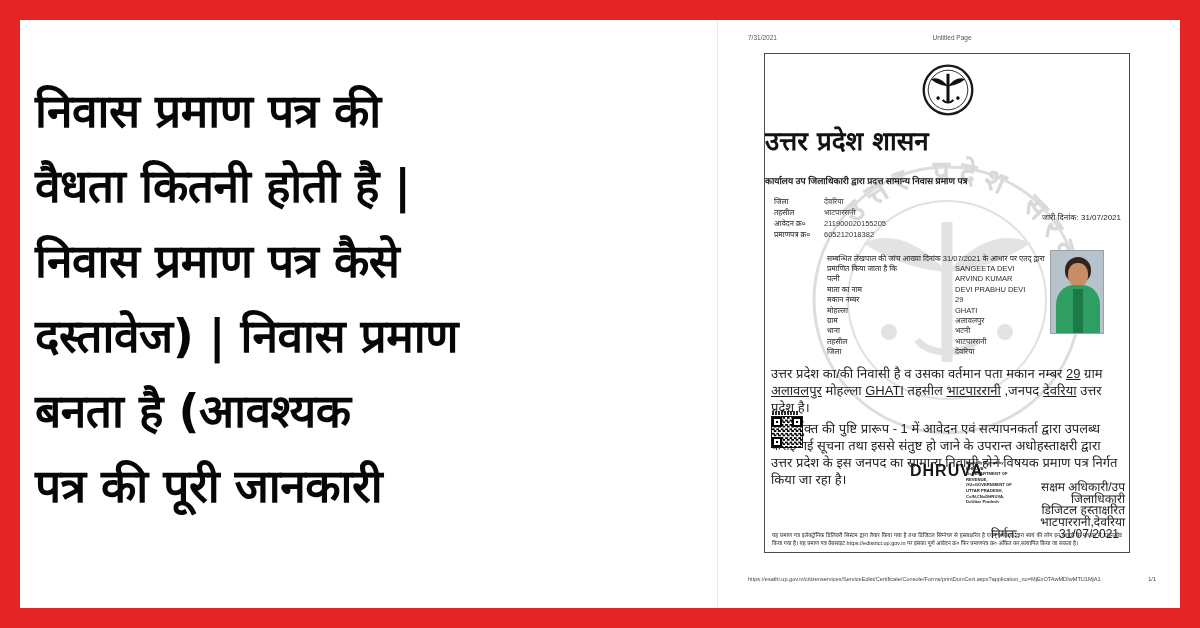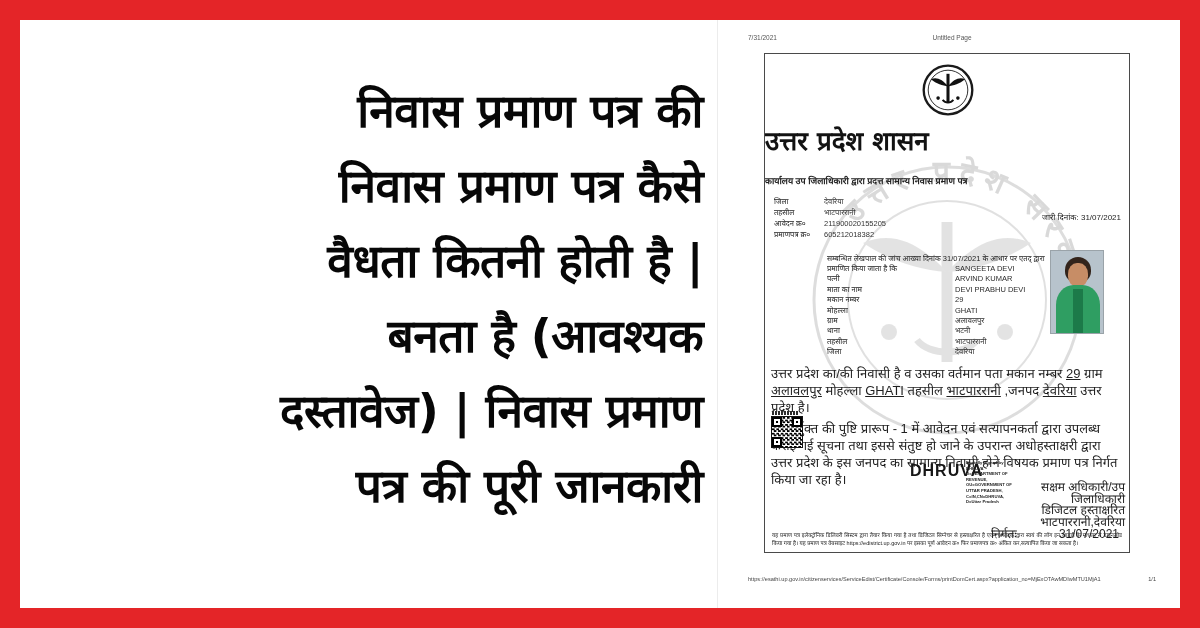--- a/index.html
+++ b/index.html
@@ -2,21 +2,21 @@
 <html><head>
 <meta charset="utf-8">
 <style>
   *{box-sizing:border-box;margin:0;padding:0}
   html,body{width:1200px;height:628px;overflow:hidden}
   body{font-family:"Liberation Sans","DejaVu Sans",sans-serif}
   .frame{position:relative;width:1200px;height:628px;background:#e42528}
   .inner{position:absolute;inset:20px;background:#ffffff}
 
   
-  .headline{position:absolute;left:15px;top:54px;width:668px;text-align:right;color:#070707}
+  .headline{position:absolute;left:15px;top:54px;width:668px;text-align:left;color:#070707}
   .headline-line{font-family:"DejaVu Sans","Liberation Sans",sans-serif;font-weight:800;font-size:46px;line-height:75px;letter-spacing:-.5px;white-space:nowrap}
 
   
   .page{position:absolute;left:697px;top:0;width:463px;height:588px;background:#fff;border-left:1px solid #ececec}
   .print-header{position:absolute;left:30px;right:24px;top:14px;height:10px;font-size:6.5px;color:#555}
   .print-header .ph-date{position:absolute;left:0;top:0}
   .print-header .ph-title{position:absolute;left:50%;transform:translateX(-50%);top:0}
   .page-footer{position:absolute;left:30px;right:24px;top:556px;display:flex;justify-content:space-between;font-size:5.6px;color:#444;white-space:nowrap}
 
   
@@ -64,24 +64,24 @@
   .footer-note{position:absolute;left:7px;right:7px;top:477px;font-size:5.5px;line-height:8.2px;color:#222;text-align:justify}
 </style>
 </head>
 <body>
 
 <div class="frame">
   <div class="inner">
 
     <div class="headline">
         <div class="headline-line">निवास प्रमाण पत्र की</div>
+        <div class="headline-line">वैधता कितनी होती है |</div>
         <div class="headline-line">निवास प्रमाण पत्र कैसे</div>
-        <div class="headline-line">वैधता कितनी होती है |</div>
+        <div class="headline-line">दस्तावेज) | निवास प्रमाण</div>
         <div class="headline-line">बनता है (आवश्यक</div>
-        <div class="headline-line">दस्तावेज) | निवास प्रमाण</div>
         <div class="headline-line">पत्र की पूरी जानकारी</div>
       </div>
 
     <div class="page">
       <div class="print-header">
         <span class="ph-date">7/31/2021</span>
         <span class="ph-title">Untitled Page</span>
       </div>
 
       <div class="cert">

